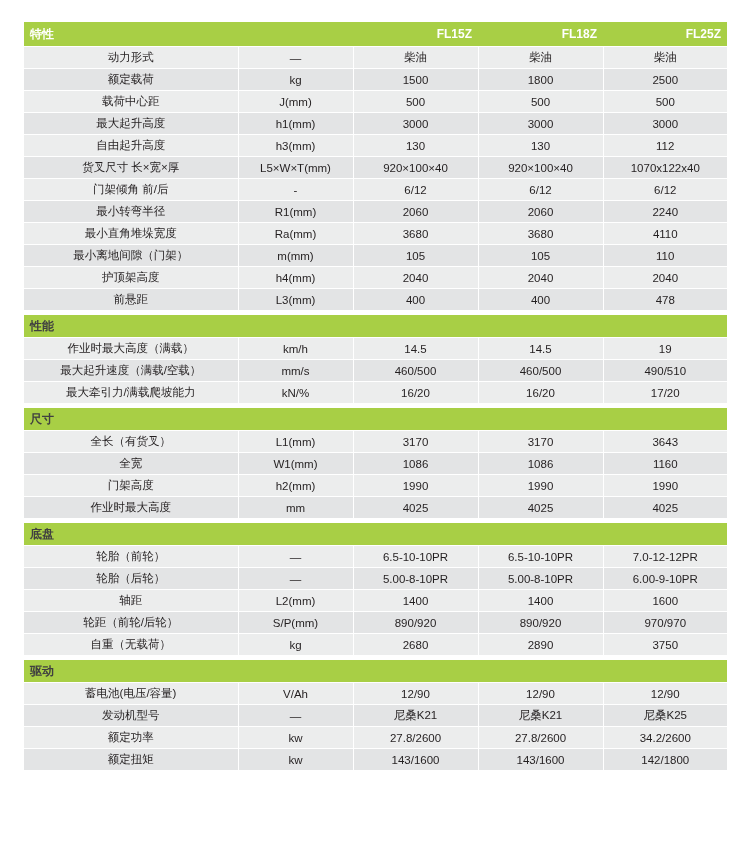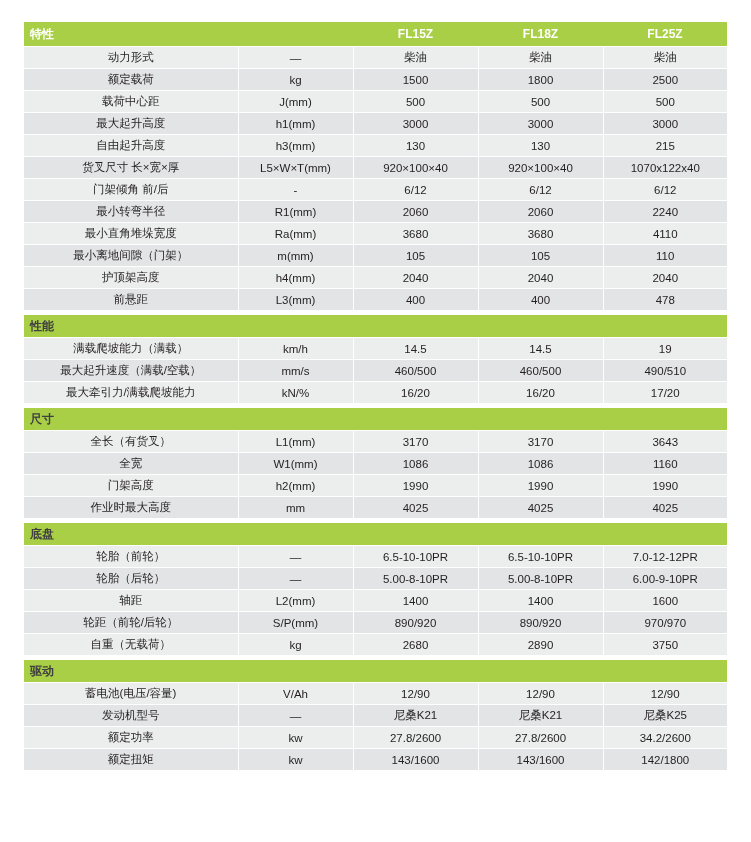--- a/index.html
+++ b/index.html
@@ -39,21 +39,21 @@
 
   
   tr.hdr td {
     background: #a8cf45;
     color: #ffffff;
     font-weight: bold;
     font-size: 12px;
     height: 24px;
   }
   tr.hdr td.name { text-align: left; }
-  tr.hdr td.val  { text-align: center; }
+  tr.hdr td.val  { text-align: right; }
 
   
   tr.band td {
     background: #a8cf45;
     color: #404040;
     font-weight: bold;
     font-size: 12px;
     height: 22px;
   }
 
@@ -133,21 +133,21 @@
           <td class="unit">h1(mm)</td>
           <td class="val">3000</td>
           <td class="val">3000</td>
           <td class="val">3000</td>
         </tr>
         <tr class="row">
           <td class="name">自由起升高度</td>
           <td class="unit">h3(mm)</td>
           <td class="val">130</td>
           <td class="val">130</td>
-          <td class="val">215</td>
+          <td class="val">112</td>
         </tr>
         <tr class="row alt">
           <td class="name">货叉尺寸 长×宽×厚</td>
           <td class="unit">L5×W×T(mm)</td>
           <td class="val">920×100×40</td>
           <td class="val">920×100×40</td>
           <td class="val">1070x122x40</td>
         </tr>
         <tr class="row">
           <td class="name">门架倾角 前/后</td>
@@ -191,21 +191,21 @@
           <td class="val">400</td>
           <td class="val">478</td>
         </tr>
         <tr class="spacer">
           <td colspan="5"></td>
         </tr>
         <tr class="band">
           <td colspan="5">性能</td>
         </tr>
         <tr class="row">
-          <td class="name">满载爬坡能力（满载）</td>
+          <td class="name">作业时最大高度（满载）</td>
           <td class="unit">km/h</td>
           <td class="val">14.5</td>
           <td class="val">14.5</td>
           <td class="val">19</td>
         </tr>
         <tr class="row alt">
           <td class="name">最大起升速度（满载/空载）</td>
           <td class="unit">mm/s</td>
           <td class="val">460/500</td>
           <td class="val">460/500</td>

